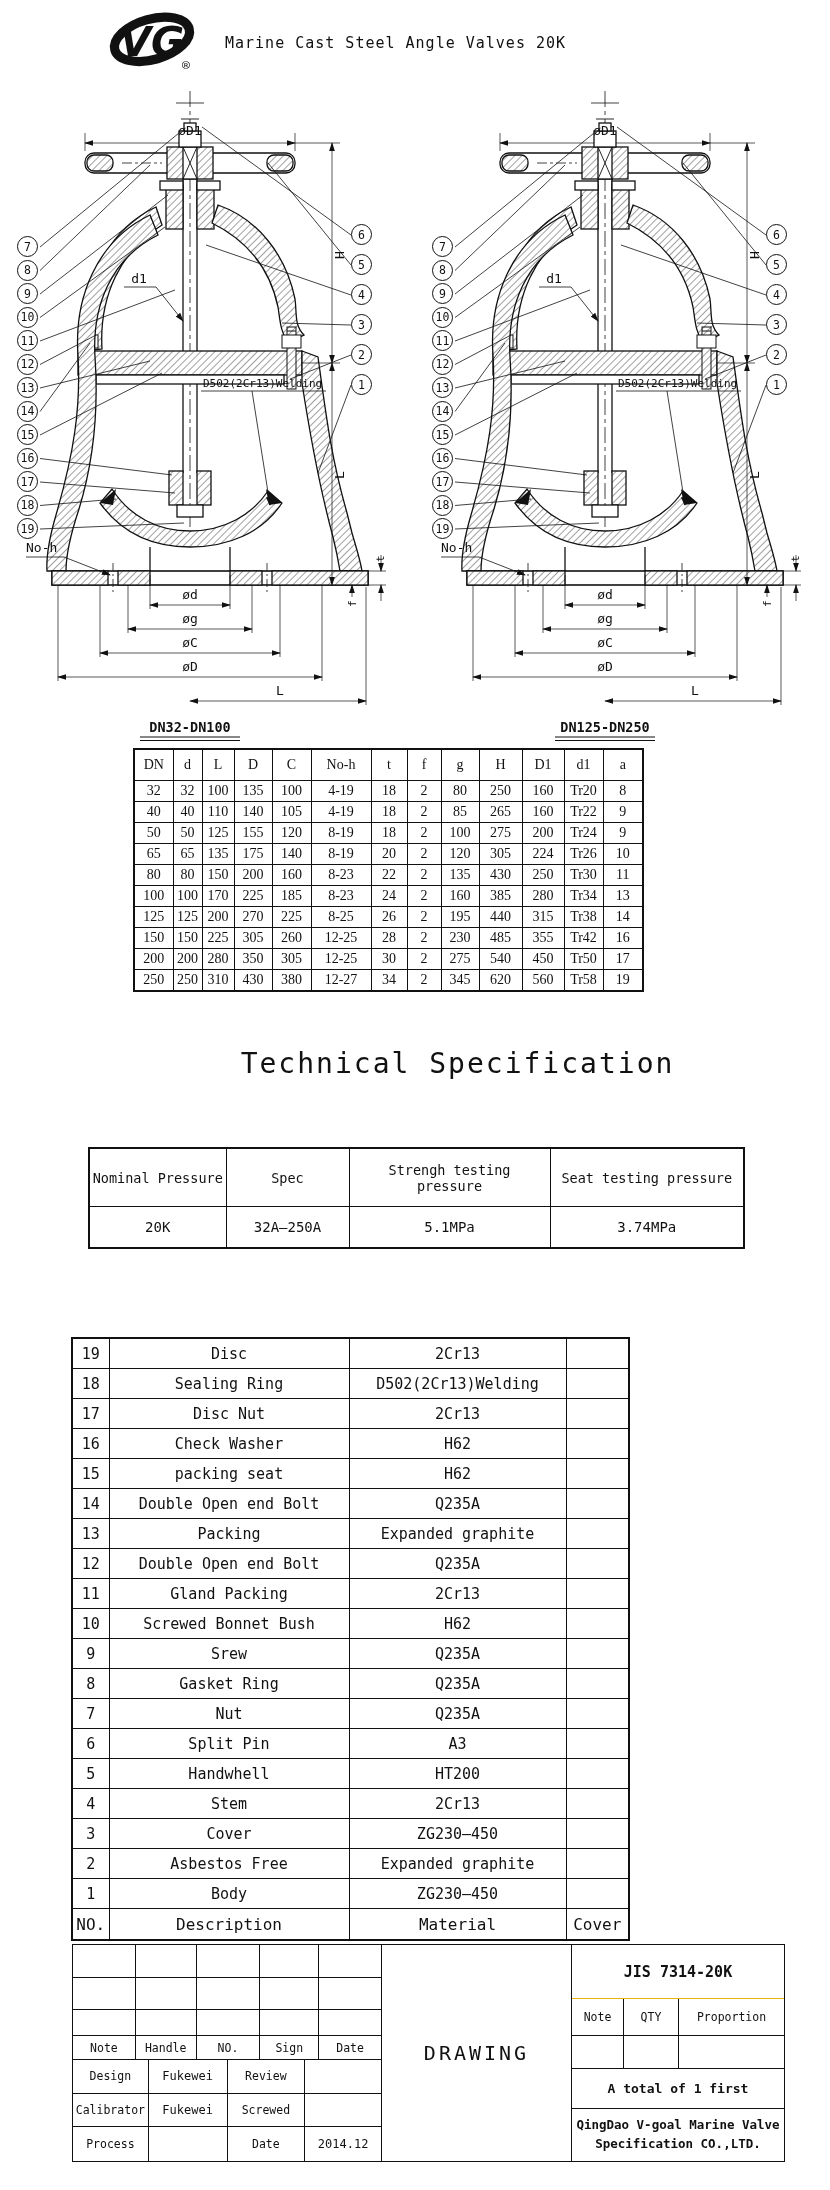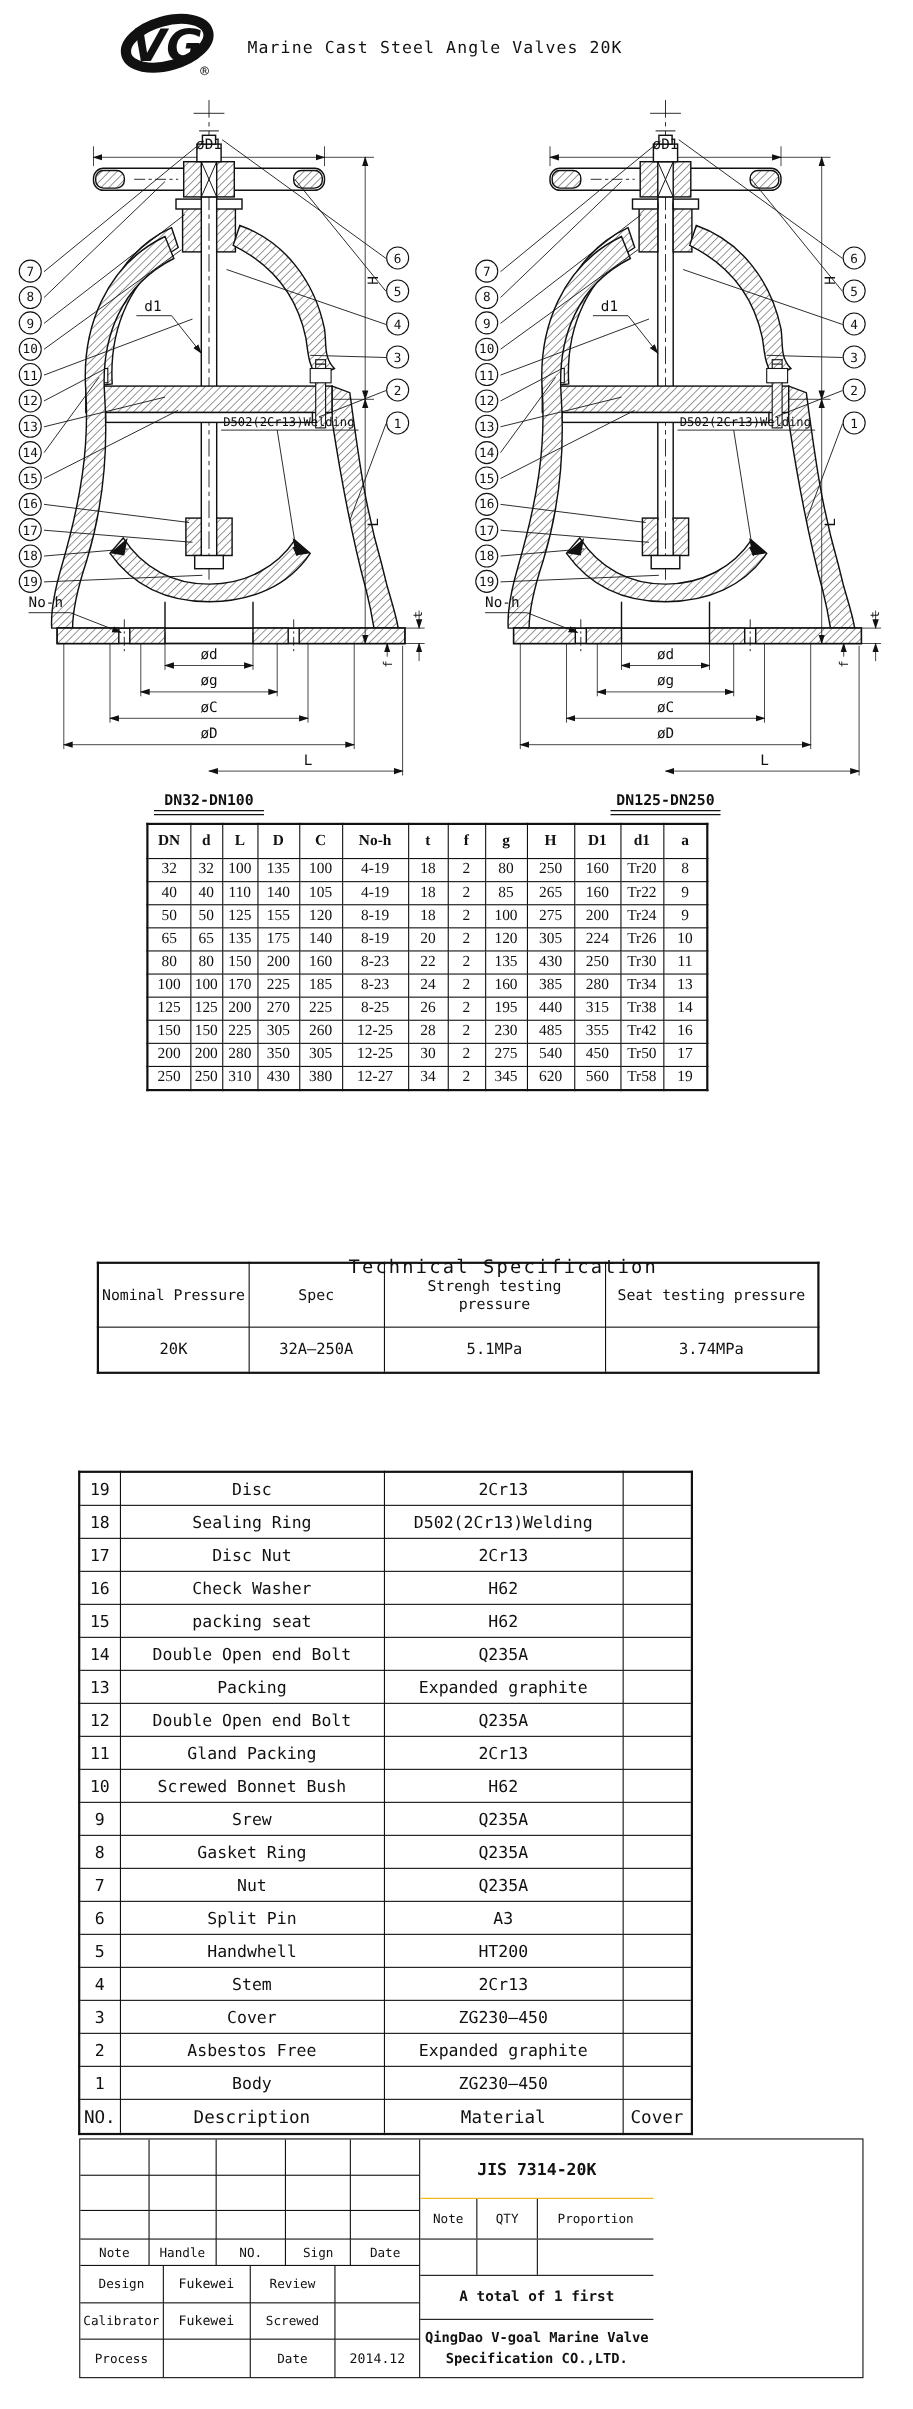--- a/index.html
+++ b/index.html
@@ -22,26 +22,26 @@
   .callout{width:21px;height:21px;border:1.4px solid #111;border-radius:50%;background:#fff;
            display:flex;align-items:center;justify-content:center;font-size:11.5px;box-sizing:border-box}
   .st{font-family:"DejaVu Sans Mono",monospace;font-size:13px;fill:#111}
   .sm{font-size:11px}
   .cap{font-size:13.5px;font-weight:bold}
 
   
   .dimtab{position:absolute;top:748px;left:133px;width:509px;border-collapse:collapse;table-layout:fixed;
           font-family:"Liberation Serif",serif;font-size:14px;text-align:center;border:2px solid #111}
   .dimtab th,.dimtab td{border:1px solid #111;padding:0;overflow:hidden}
-  .dimtab th{height:30px;font-weight:bold}
+  .dimtab th{height:30px;font-weight:normal}
   .dimtab td{height:20px}
 
   
-  .spec-title{position:absolute;top:1142px;left:130px;width:655px;text-align:center;
-              font-size:17px;letter-spacing:2px}
+  .spec-title{position:absolute;top:1047px;left:130px;width:655px;text-align:center;
+              font-size:28px;letter-spacing:2px}
   .spectab{position:absolute;top:1147px;left:88px;width:655px;border-collapse:collapse;table-layout:fixed;
            text-align:center;border:2px solid #111}
   .spectab th,.spectab td{border:1.4px solid #111;padding:0}
   .spectab th{height:57px;font-weight:normal;font-size:13.5px}
   .spectab th .wrapbox{display:inline-block;max-width:150px}
   .spectab td{height:40px;font-size:14px}
 
   
   .partstab{position:absolute;top:1337px;left:71px;width:557px;border-collapse:collapse;table-layout:fixed;
             text-align:center;border:2px solid #111;font-size:15px}
@@ -819,20 +819,23 @@
       <div class="tbc last" style="width:76px"></div>
     </div>
     <div class="tbrow lastrow" style="height:34px">
       <div class="tbc lbl" style="width:76px">Process</div>
       <div class="tbc" style="width:79px"></div>
       <div class="tbc lbl" style="width:78px">Date</div>
       <div class="tbc last" style="width:76px">2014.12</div>
     </div>
   </div>
 
+  <div class="tb-mid">
+    <div class="drawing-word">DRAWING</div>
+  </div>
 
   <div class="tb-right">
     <div class="jis">JIS 7314-20K</div>
     <div class="qtyrow">
       <div class="qc lbl" style="width:52px">Note</div>
       <div class="qc lbl" style="width:55px">QTY</div>
       <div class="qc lbl last" style="width:105px">Proportion</div>
     </div>
     <div class="qtyempty">
       <div class="qc" style="width:52px"></div>

